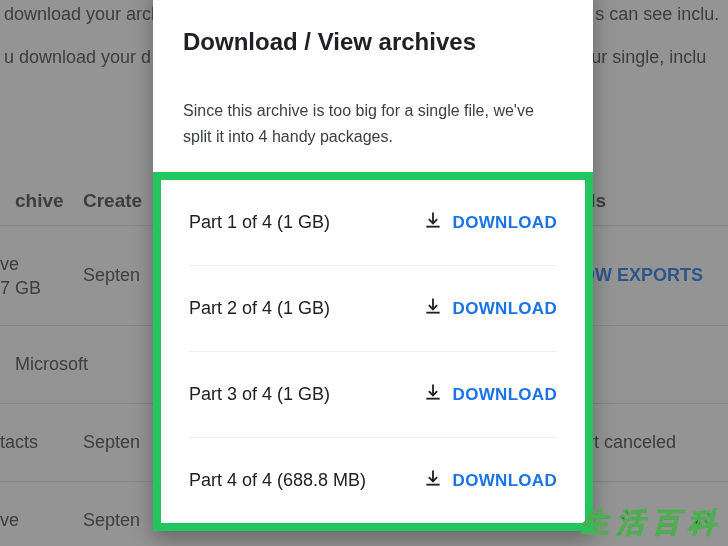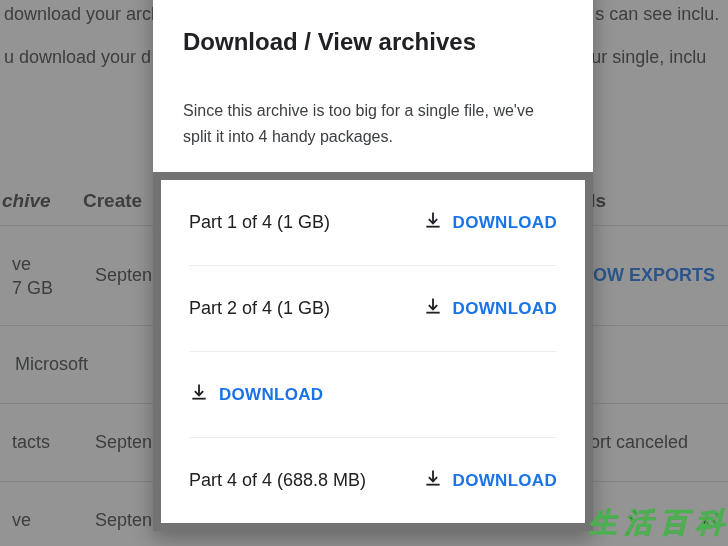--- a/index.html
+++ b/index.html
@@ -4,50 +4,50 @@
 <style>
   * { margin:0; padding:0; box-sizing:border-box; }
   html,body { width:728px; height:546px; font-family:Arial,Helvetica,sans-serif; background:#fff; overflow:hidden; }
   .page { position:relative; width:728px; height:546px; }
   
   .bg { position:absolute; inset:0; color:#3c4043; }
   .bg .intro1 { position:absolute; top:4px; left:4px; font-size:18px; }
   .bg .intro2 { position:absolute; top:44px; left:4px; font-size:18px; line-height:26px; }
   .tbl { position:absolute; top:176px; left:0; right:0; }
   .tbl .hdr { display:flex; height:50px; align-items:center; font-weight:700; font-size:19px; border-bottom:1px solid #dadce0; }
-  .tbl .hdr .c1 { width:68px; padding-left:2px;font-style:italic; }
+  .tbl .hdr .c1 { width:68px; padding-left:15px; }
   .tbl .hdr .c2 { width:500px; padding-left:15px; }
   .tbl .hdr .c3 { flex:1; }
   .tbl .row { display:flex; min-height:78px; align-items:center; font-size:18px; border-bottom:1px solid #dadce0; }
-  .tbl .row .c1 { width:68px;margin-left:12px; }
+  .tbl .row .c1 { width:68px; }
   .tbl .row .c2 { width:500px; padding-left:15px; }
   .tbl .row .c3 { flex:1; }
   .tbl .row.r1 { height:100px; }
   .tbl .row.r1 .c1 { font-size:18px; line-height:24px; }
   .tbl .row.r1 .c3 { font-weight:700; color:#1a73e8; }
   .tbl .row.r2 { height:68px; }
   .tbl .row.r3 { height:72px; }
   .tbl .row.r4 { height:58px; }
   .drive-ico { display:inline-block; width:0; height:0; border-left:12px solid transparent; border-right:12px solid transparent; border-bottom:18px solid #ffc107; vertical-align:middle; margin-right:6px; }
   
   .dim { position:absolute; inset:0; background:rgba(60,60,60,0.55); }
   
   .modal { position:absolute; top:-20px; left:153px; width:440px; background:#fff; box-shadow:0 8px 20px rgba(0,0,0,.3); }
   .modal-hd { padding:48px 30px 22px 30px; }
   .modal-hd h1 { font-size:24px; font-weight:700; color:#202124; margin-bottom:42px; }
   .modal-hd p { font-size:16px; color:#3c4043; line-height:26px; }
-  .hlbox { border:8px solid #737373; }
+  .hlbox { border:8px solid #22c55e; }
   .parts { padding:0 28px; }
   .part { display:flex; align-items:center; justify-content:space-between; padding:30px 0; border-bottom:1px solid #eceff1; }
   .part:last-child { border-bottom:none; }
   .part .lbl { font-size:18px; color:#202124; }
   .dl { display:flex; align-items:center; gap:10px; color:#1a73e8; font-weight:700; font-size:17px; letter-spacing:.3px; cursor:pointer; }
   .dl svg { width:20px; height:20px; }
   
-  .wm { position:absolute; right:4px; bottom:4px; text-align:left; }
+  .wm { position:absolute; right:12px; bottom:4px; text-align:left; }
   .wm .zh { font-size:28px; font-weight:700; color:#333; font-style:italic; -webkit-text-stroke:1px #4caf50; }
   .wm .url { font-size:14px; color:#2e7d32; }
 </style>
 </head>
 <body>
 
 <div class="page">
 
   <div class="bg">
     <div class="intro1">
@@ -119,20 +119,21 @@
               <svg viewBox="0 0 24 24" fill="none" stroke="#202124" stroke-width="2.2">
                   <path d="M12 3v12"></path>
                   <path d="M7 11l5 5 5-5"></path>
                   <path d="M4 20h16"></path>
                 </svg>
             </span>
             <span>DOWNLOAD</span>
           </div>
         </div>
         <div class="part">
+          <div class="lbl">Part 3 of 4 (1 GB)</div>
           <div class="dl">
             <span>
               <svg viewBox="0 0 24 24" fill="none" stroke="#202124" stroke-width="2.2">
                   <path d="M12 3v12"></path>
                   <path d="M7 11l5 5 5-5"></path>
                   <path d="M4 20h16"></path>
                 </svg>
             </span>
             <span>DOWNLOAD</span>
           </div>

